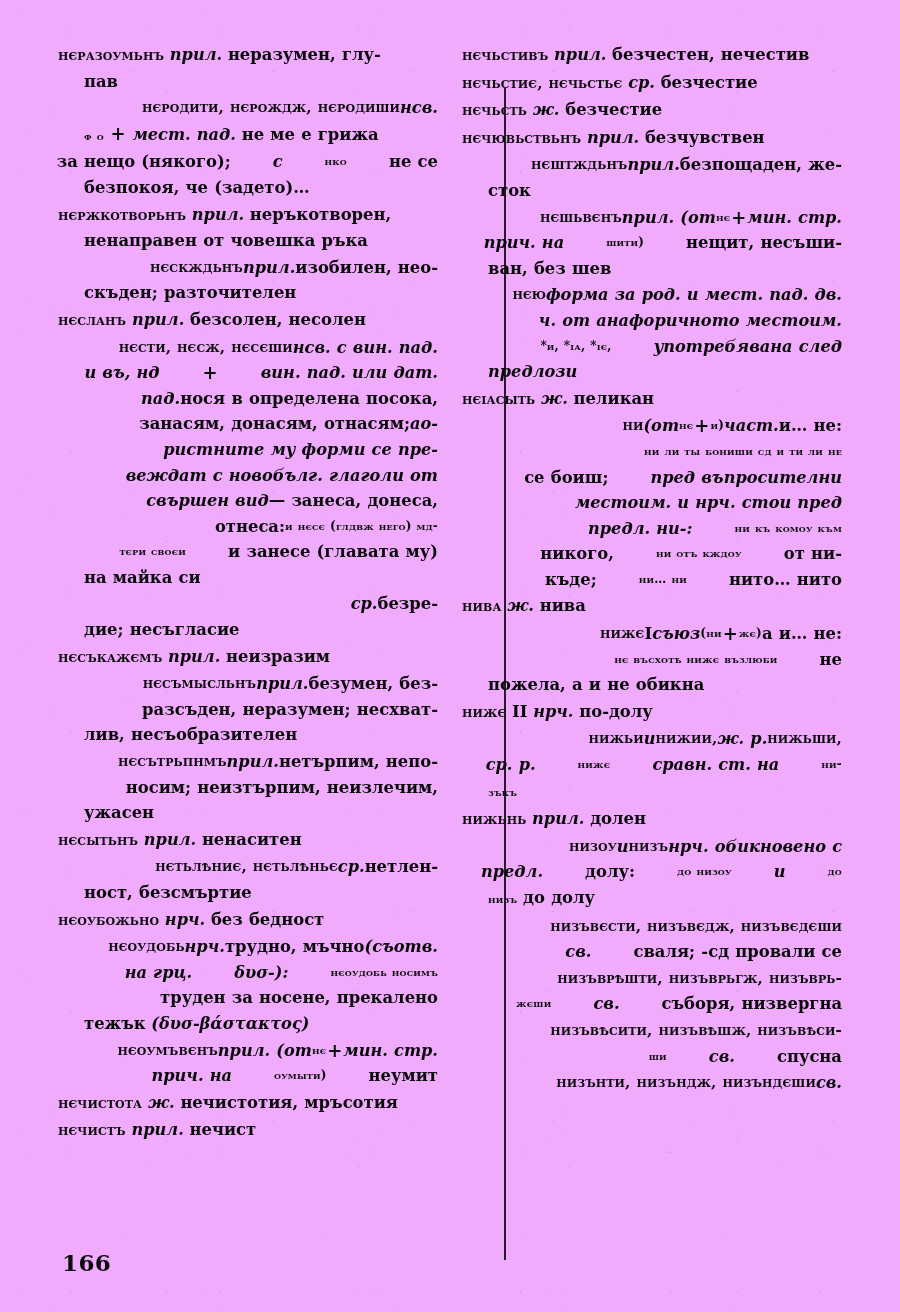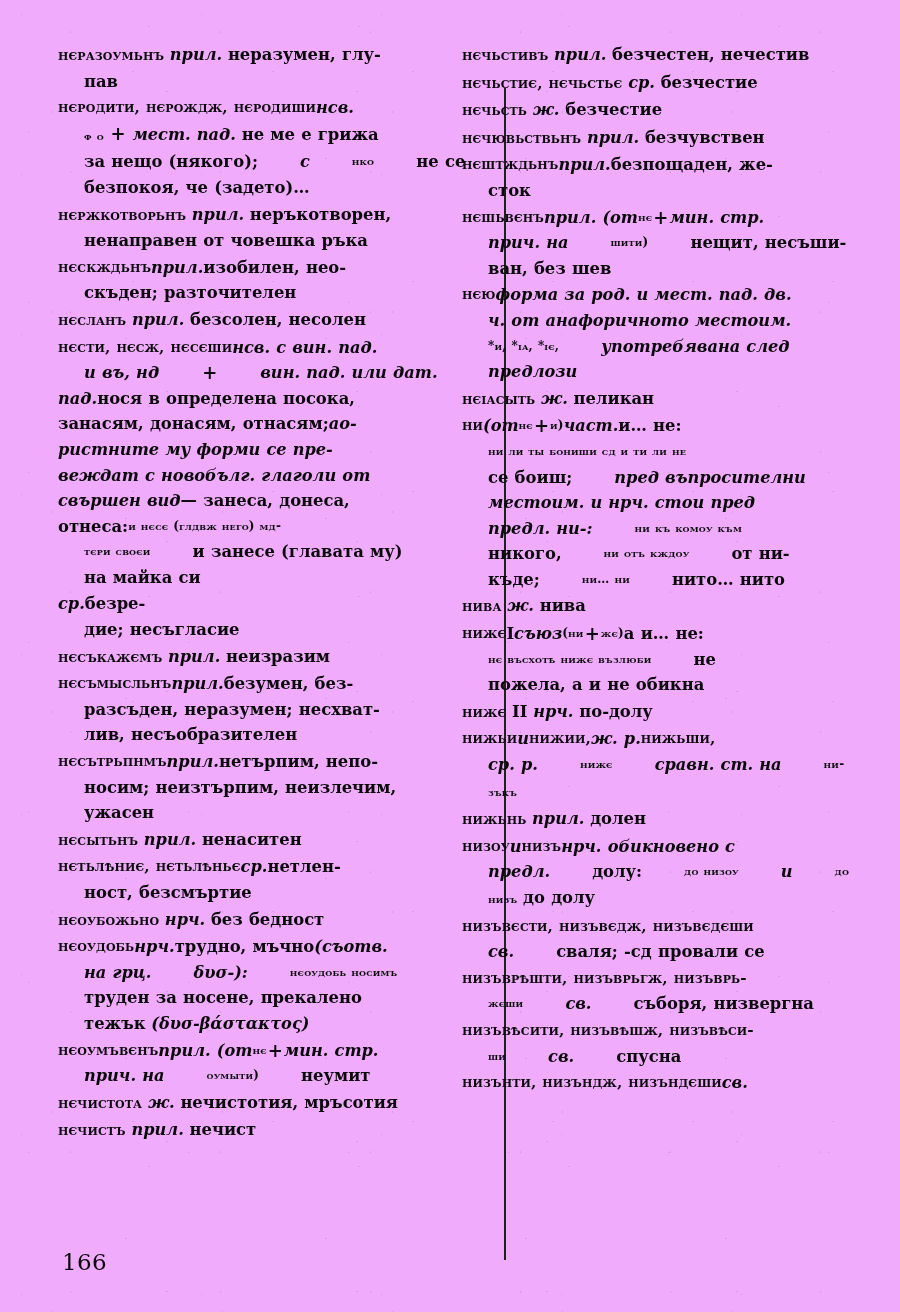--- a/index.html
+++ b/index.html
@@ -83,21 +83,21 @@
   }
   .entry > .ln {
     display: block;
     white-space: nowrap;
   }
   .entry > .ln.ind {
     padding-left: 26px;
   }
   .entry > .ln.just {
     display: flex;
-    justify-content: flex-start;
+    justify-content: flex-end;
     white-space: nowrap;
   }
   .entry > .ln.just.ind {
     padding-left: 26px;
     gap: 42px;
   }
 
   
   .hw {
     font-family: "DejaVu Serif", serif;
@@ -142,21 +142,21 @@
     font-weight: bold;
     font-size: 18px;
     padding: 0 1px;
   }
 
   
   #folio {
     position: absolute;
     left: 62px;
     top: 1249px;
-    font-weight: normal;
+    font-weight: bold;
     font-size: 23px;
     letter-spacing: .4px;
     font-family: "DejaVu Serif", serif;
   }
 </style>
 </head>
 <body>
 
 <div id="page">
 

